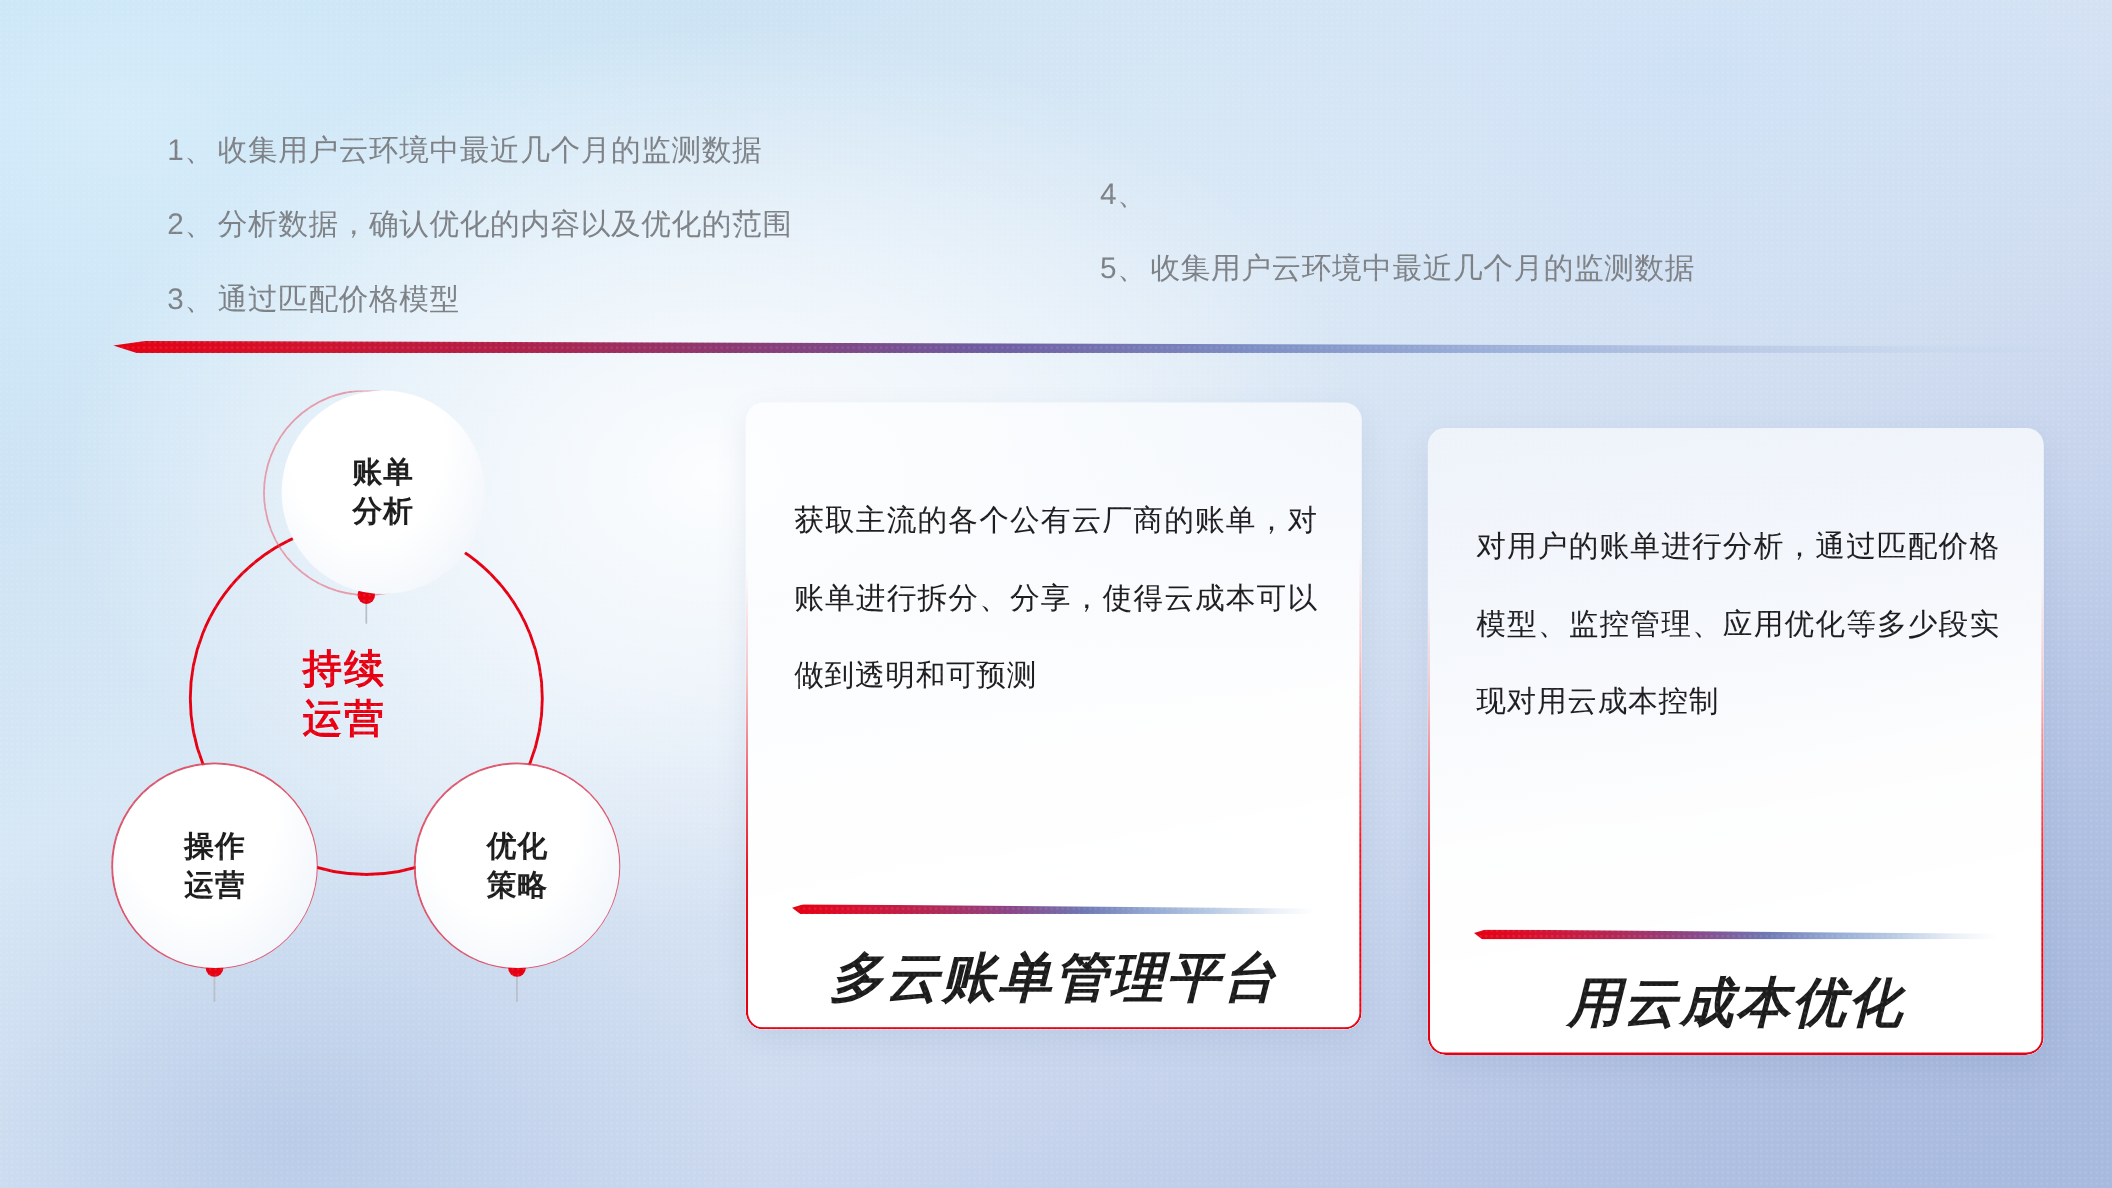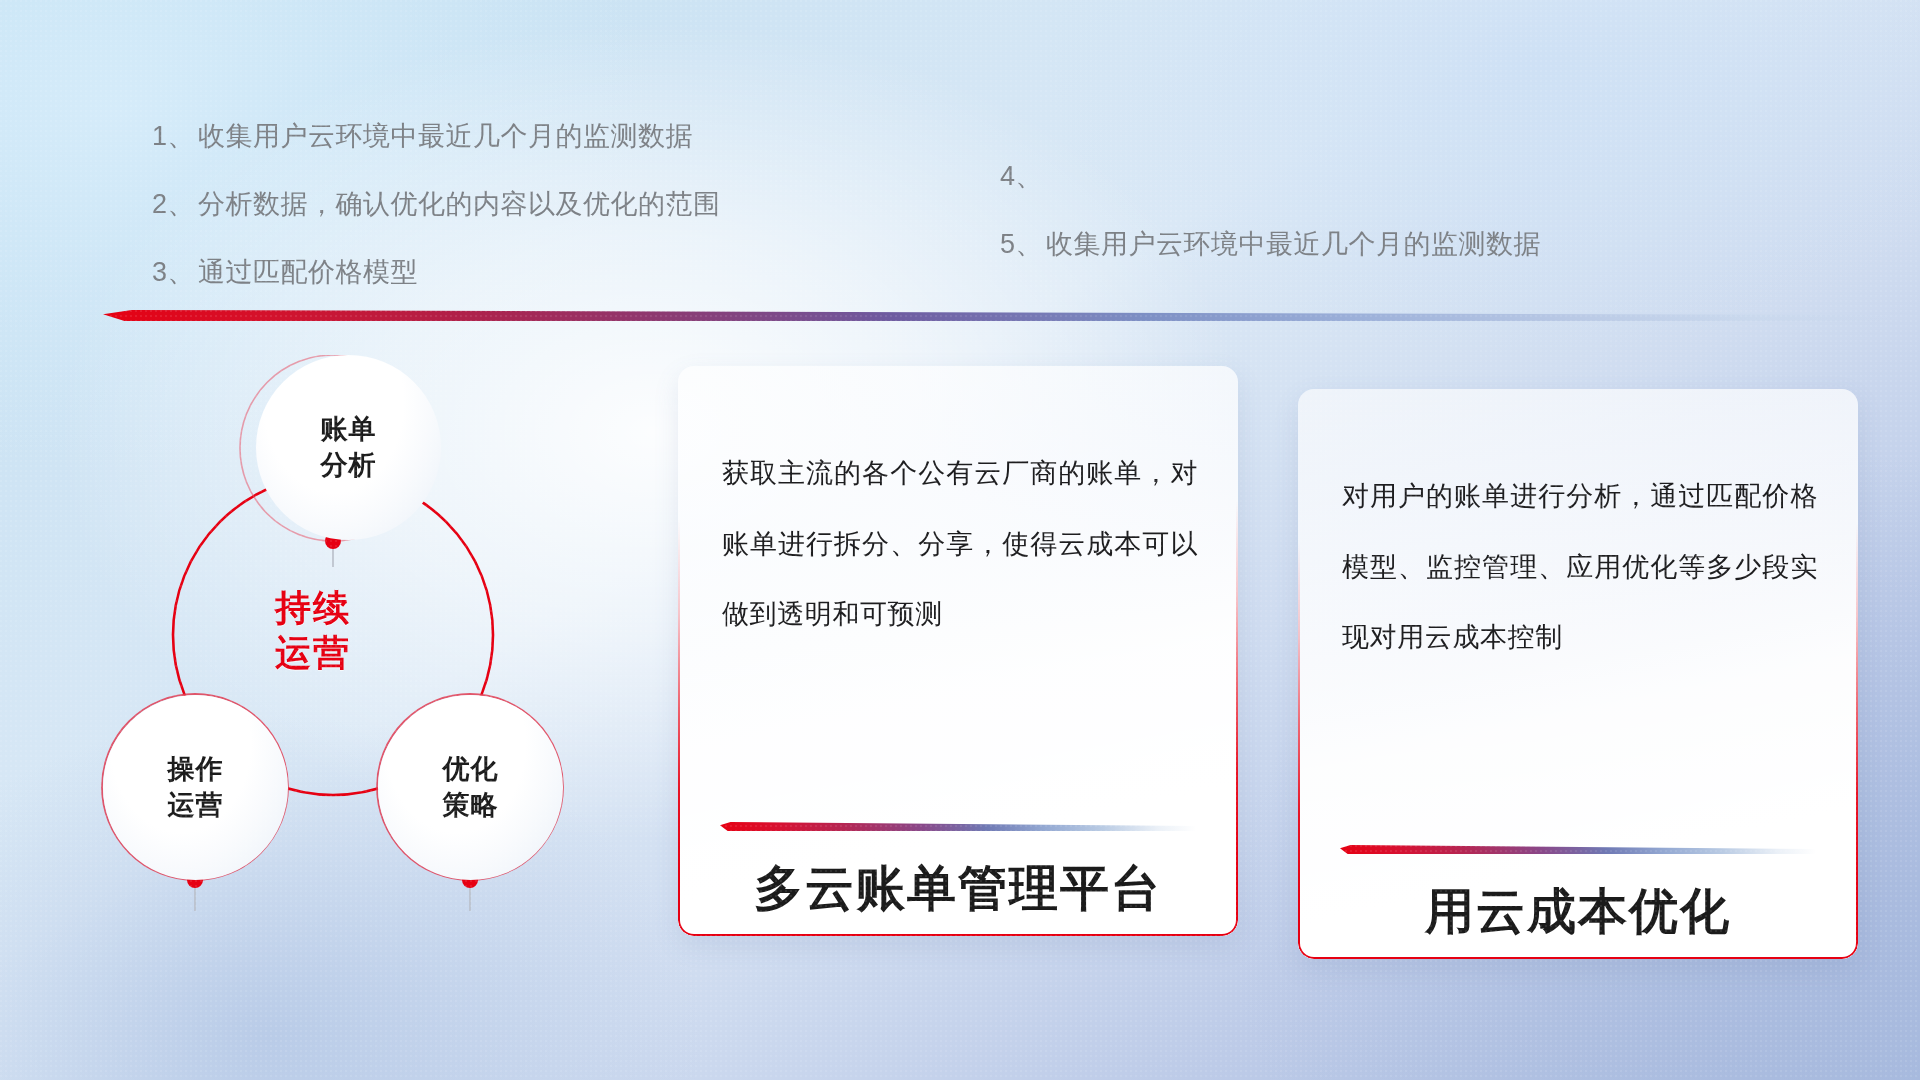--- a/index.html
+++ b/index.html
@@ -106,21 +106,21 @@
     background: linear-gradient(90deg,
         #e60012 0%, #d81030 12%, #b52653 26%, #8a4788 42%,
         #6f79b4 56%, #93a8d2 68%, #b8cae3 80%,
         rgba(205,219,236,0.40) 92%, rgba(208,222,238,0) 100%);
     -webkit-clip-path: polygon(0 36%, 2.2% 0%, 100% 44%, 100% 100%, 1.6% 100%);
             clip-path: polygon(0 36%, 2.2% 0%, 100% 44%, 100% 100%, 1.6% 100%);
   }
   .card-title{
     position:absolute; left:0; right:0; top:490px;
     text-align:center; font-size:49px; font-weight:bold;
-    color:#1b1b1b; letter-spacing:2px;
+    color:#1b1b1b; letter-spacing:2px;font-style:italic;
   }
 </style>
 </head>
 <body>
 
 <div id="stage">
 
   <div class="bullets" id="bullets-left">
     <div class="row">
       <span class="num">1、</span>

